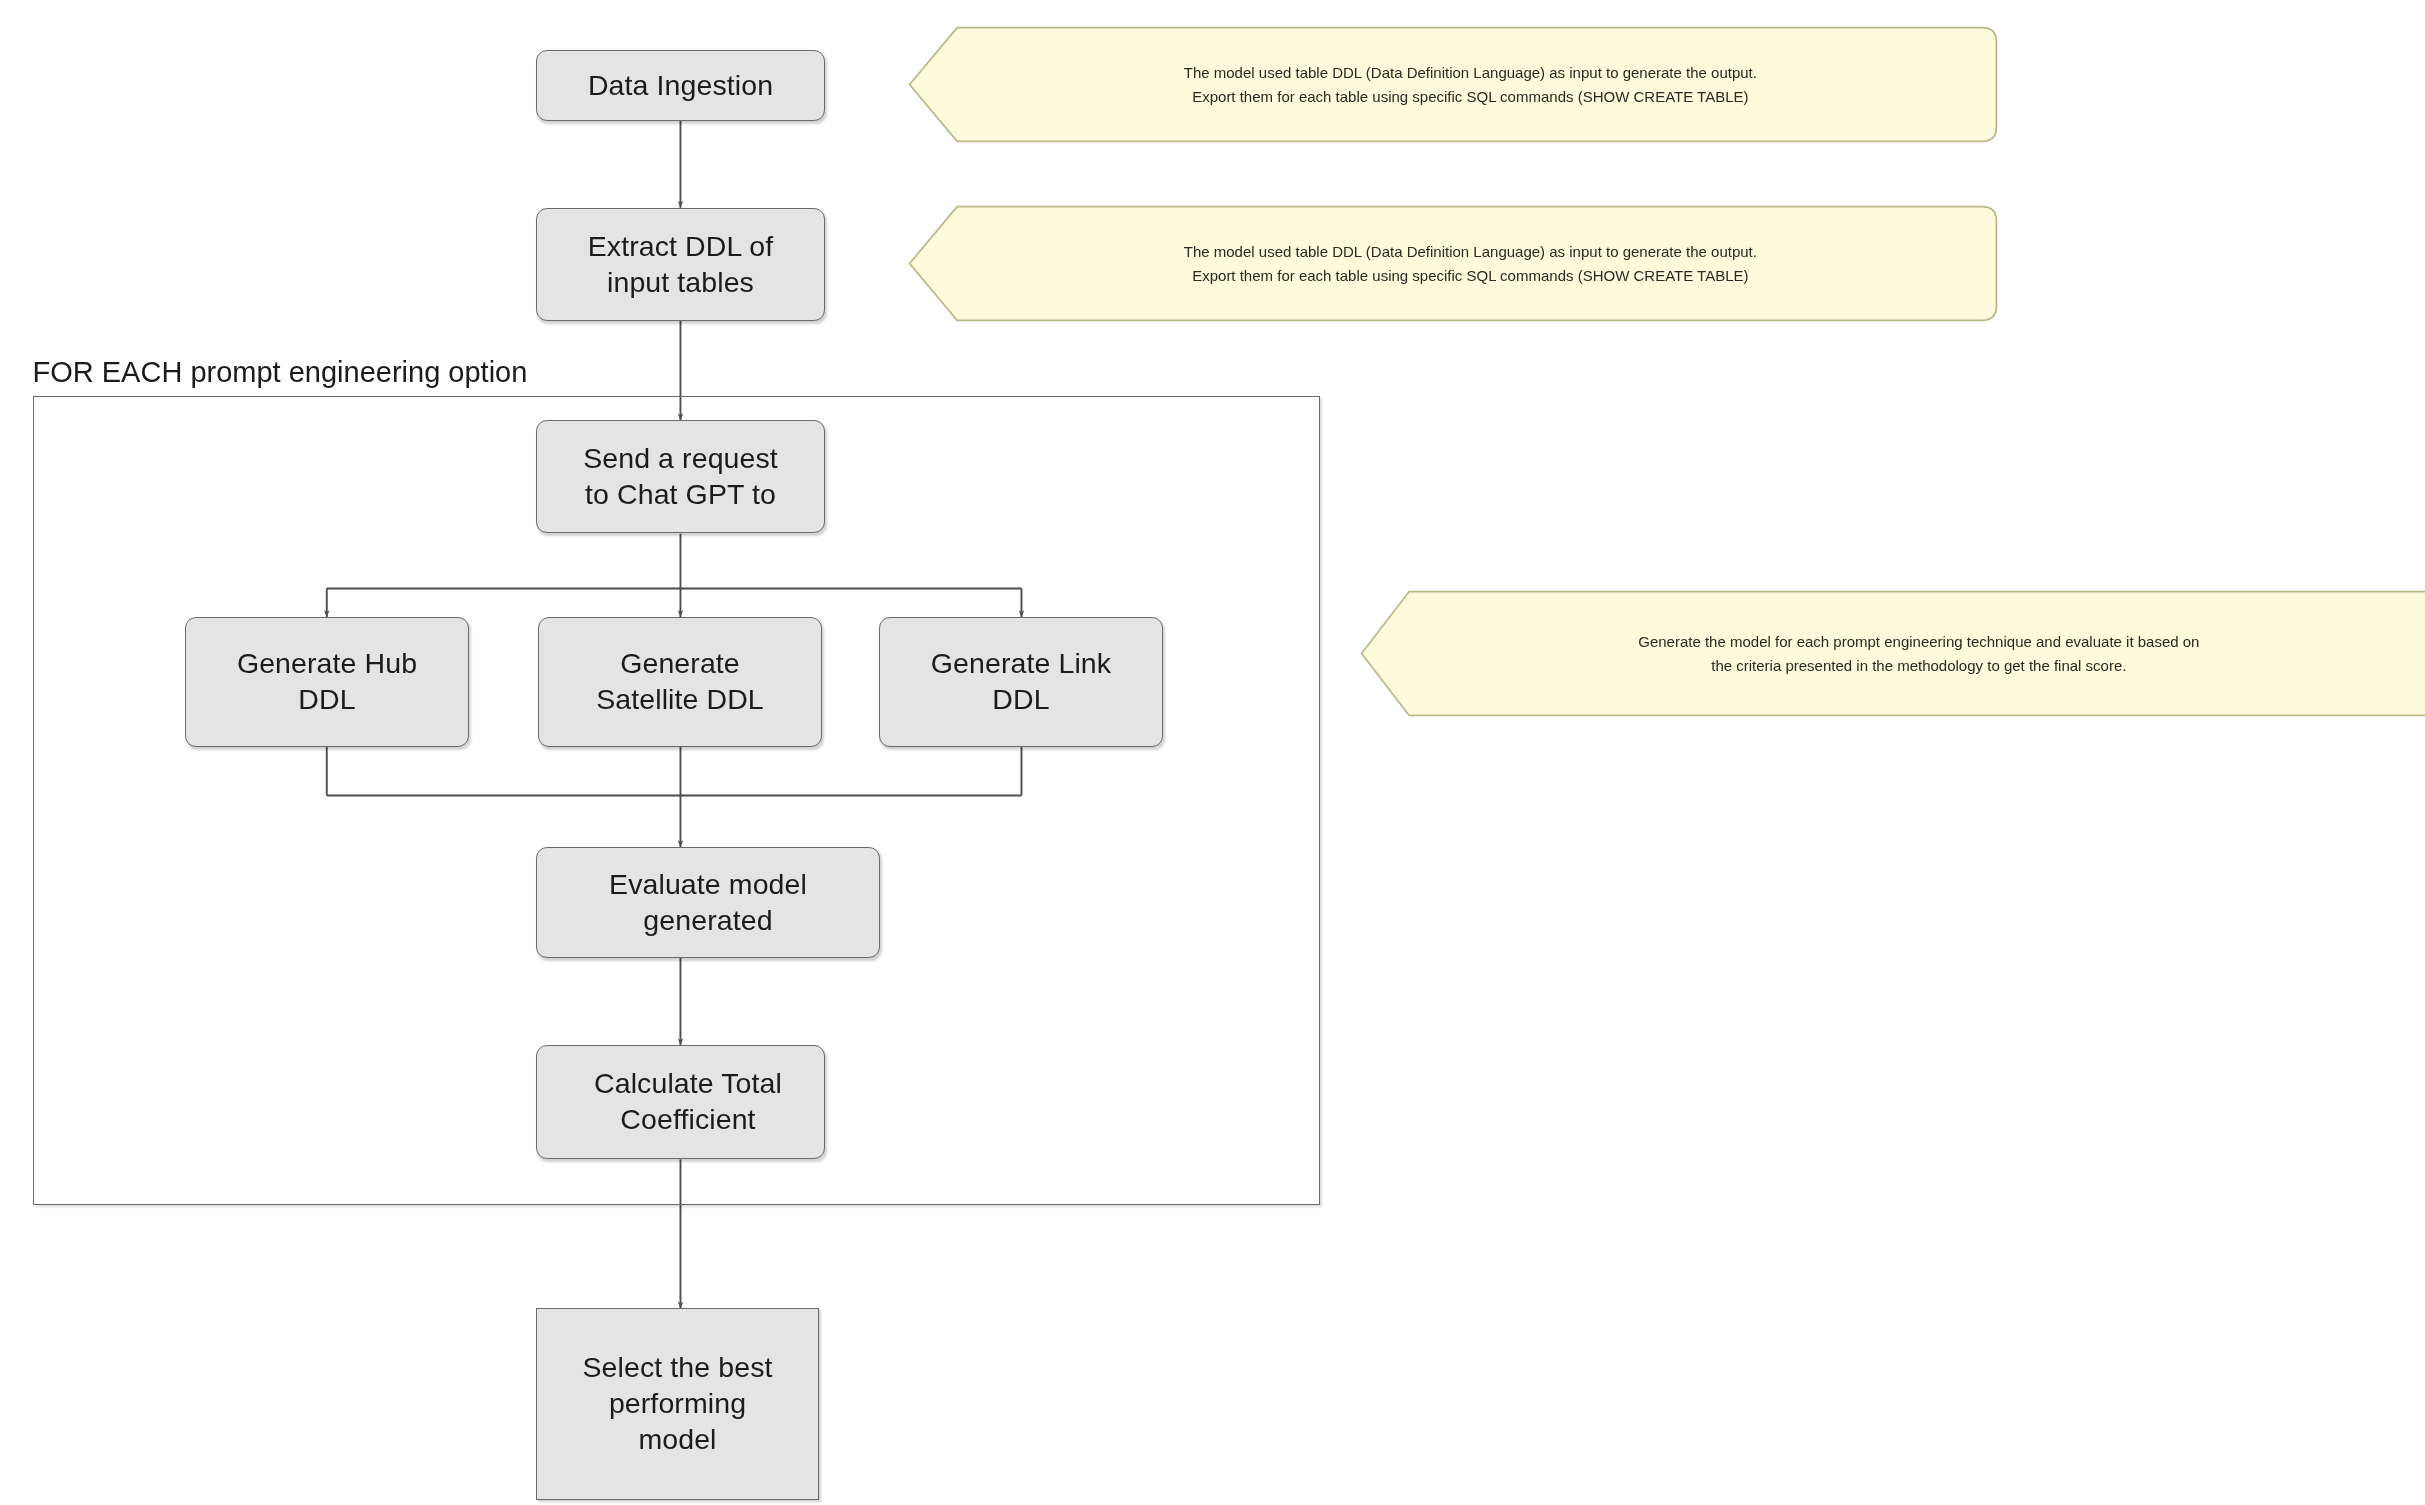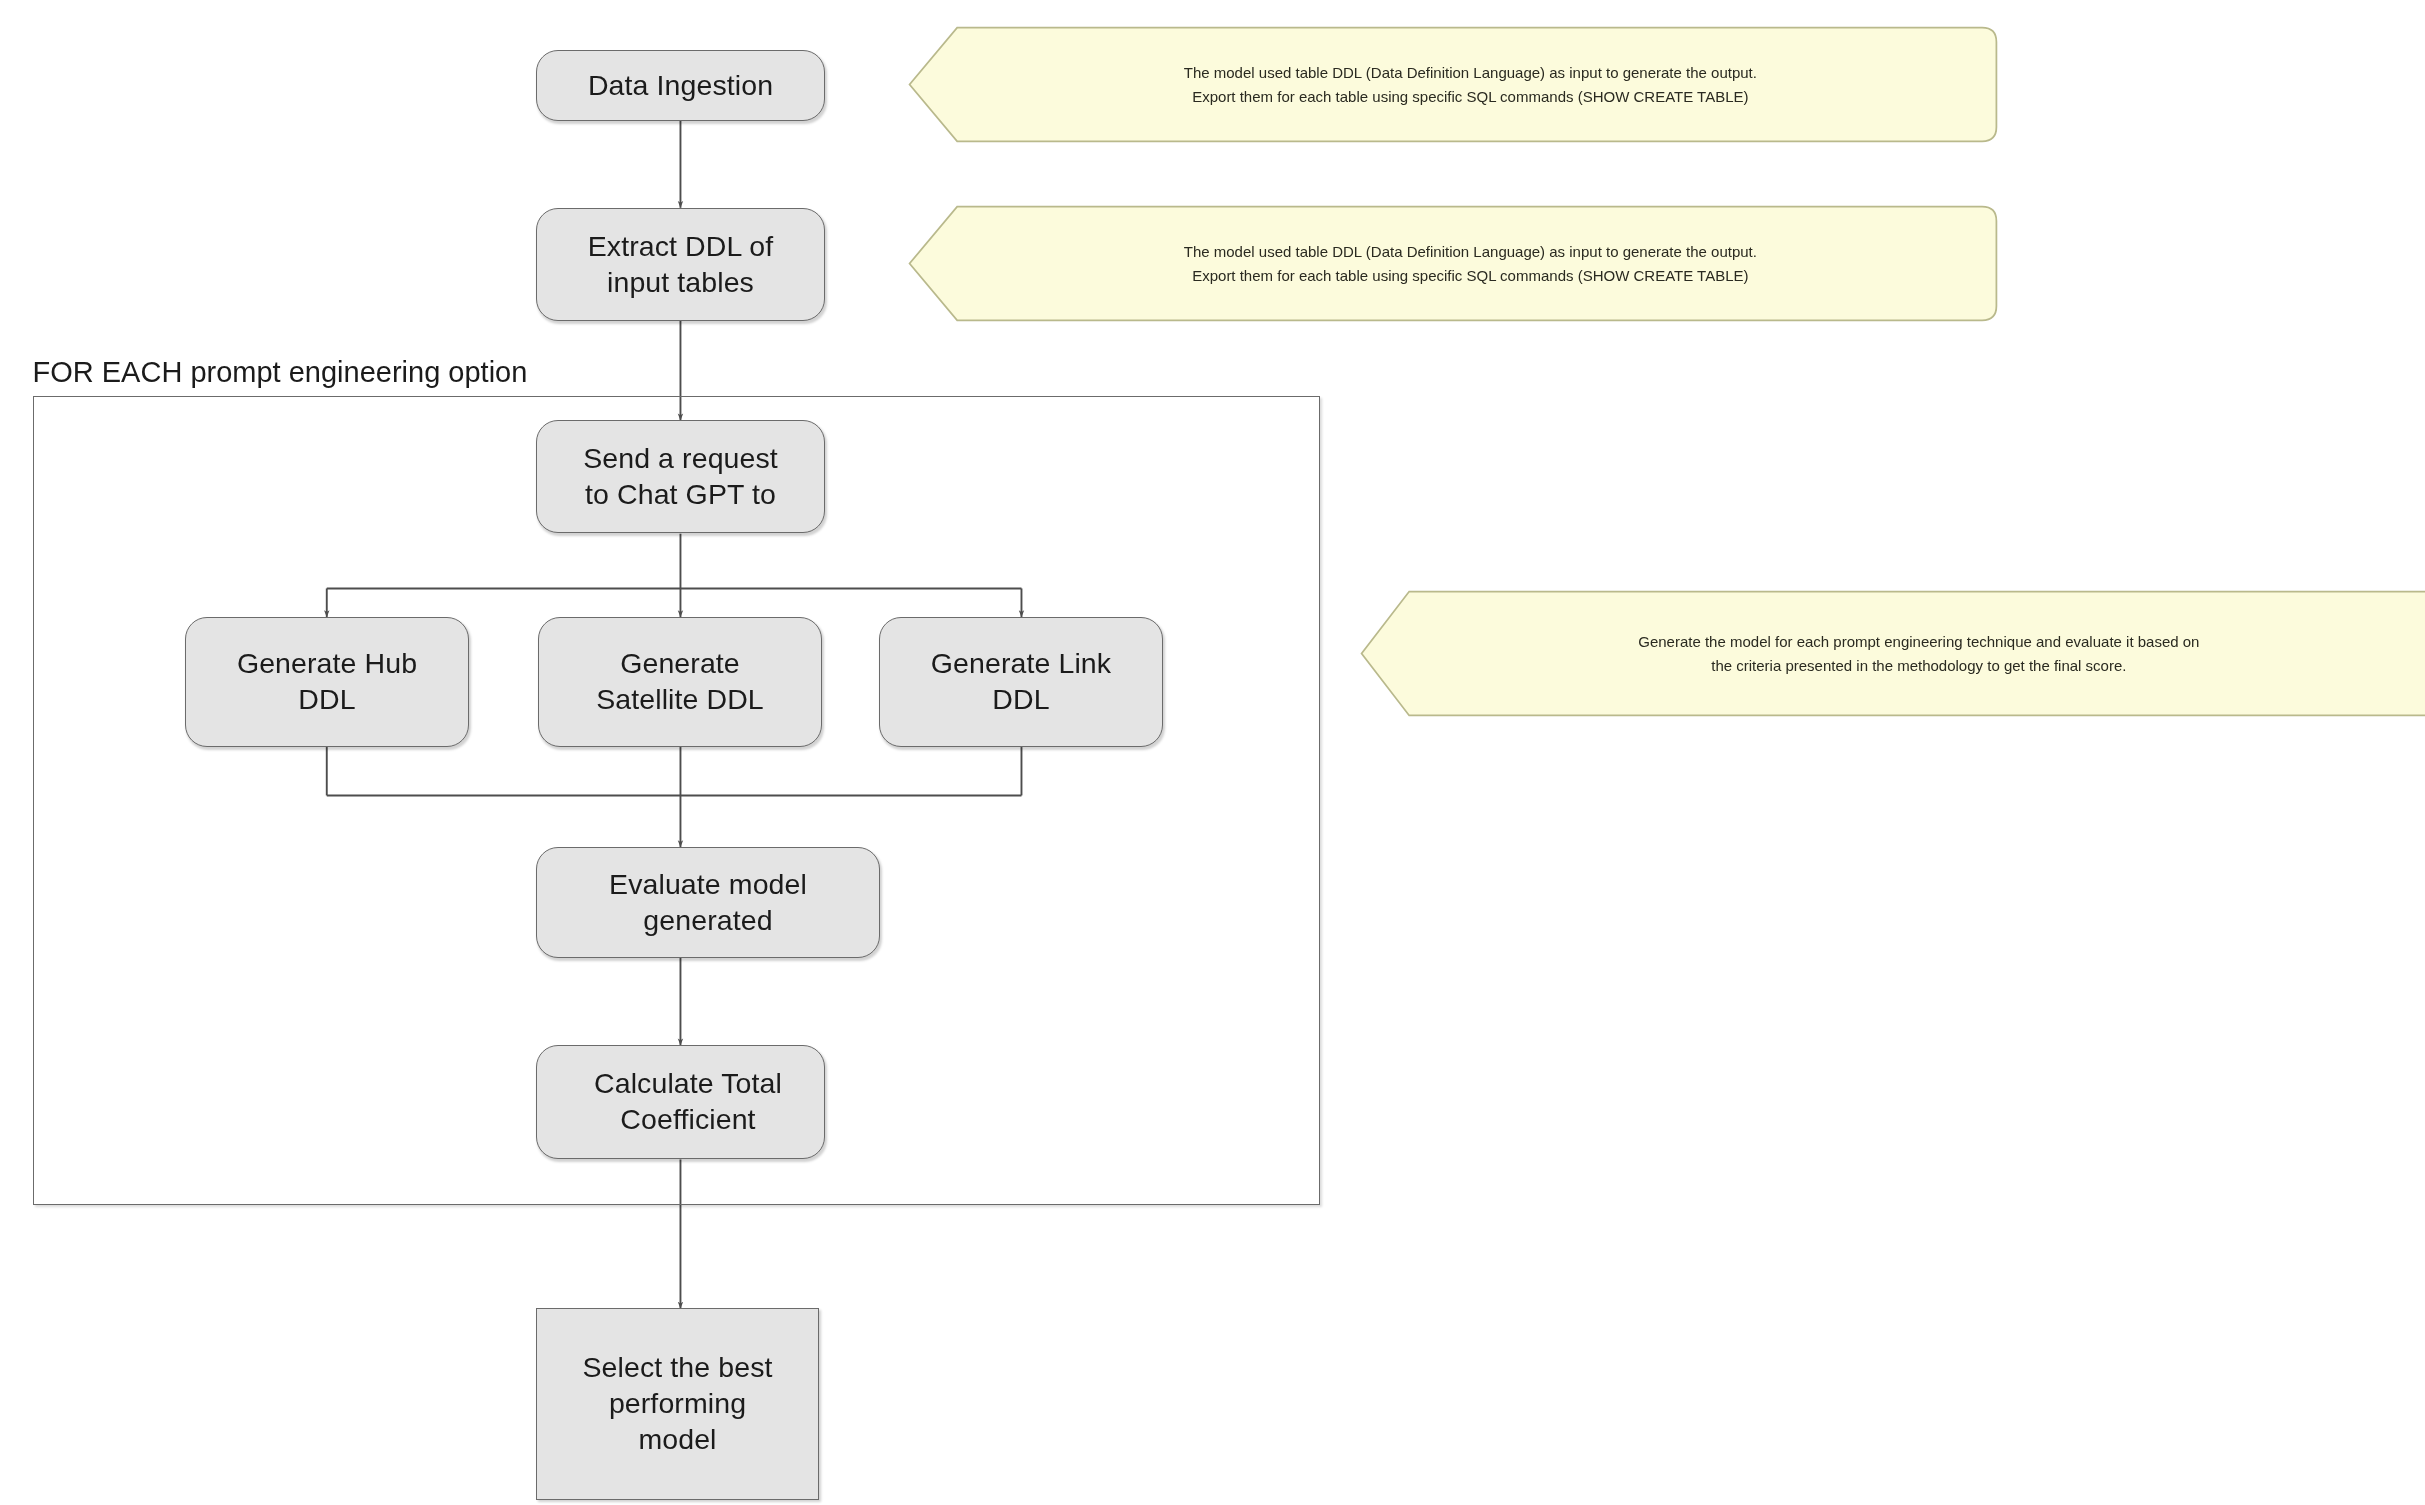--- a/index.html
+++ b/index.html
@@ -26,21 +26,21 @@
     height: 1506px;
     pointer-events: none;
   }
 
   
   .node {
     position: absolute;
     box-sizing: border-box;
     background: #e4e4e4;
     border: 1.6px solid #6b6b6b;
-    border-radius: 22px;
+    border-radius: 11px;
     display: flex;
     align-items: center;
     justify-content: center;
     text-align: center;
     color: #1b1b1b;
     font-size: 28.5px;
     line-height: 1.26;
     letter-spacing: 0.1px;
     padding: 3.2px 8px;
     box-shadow: 1.6px 2.4px 2.4px rgba(0,0,0,0.18);

